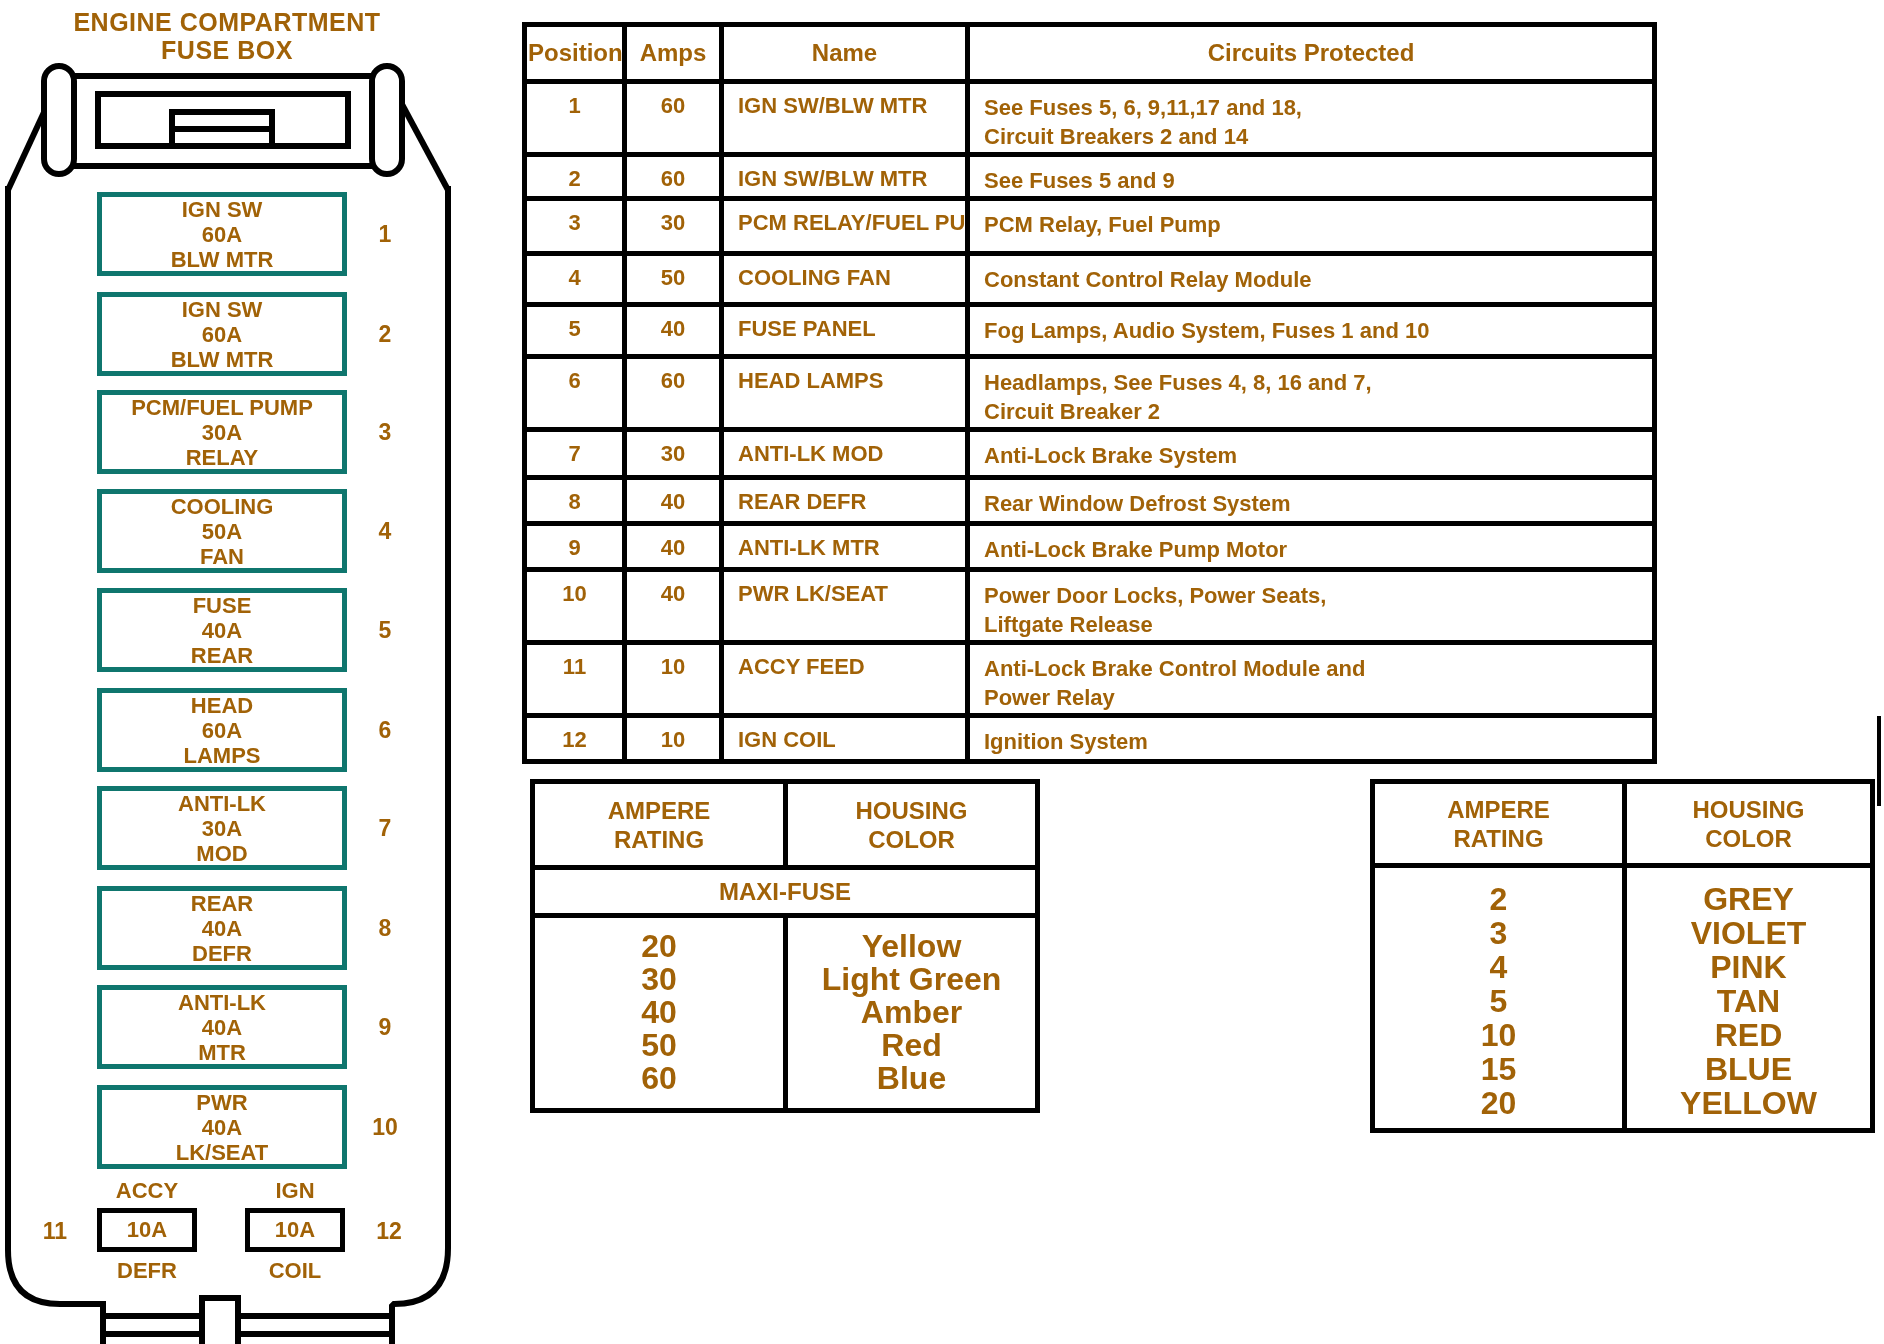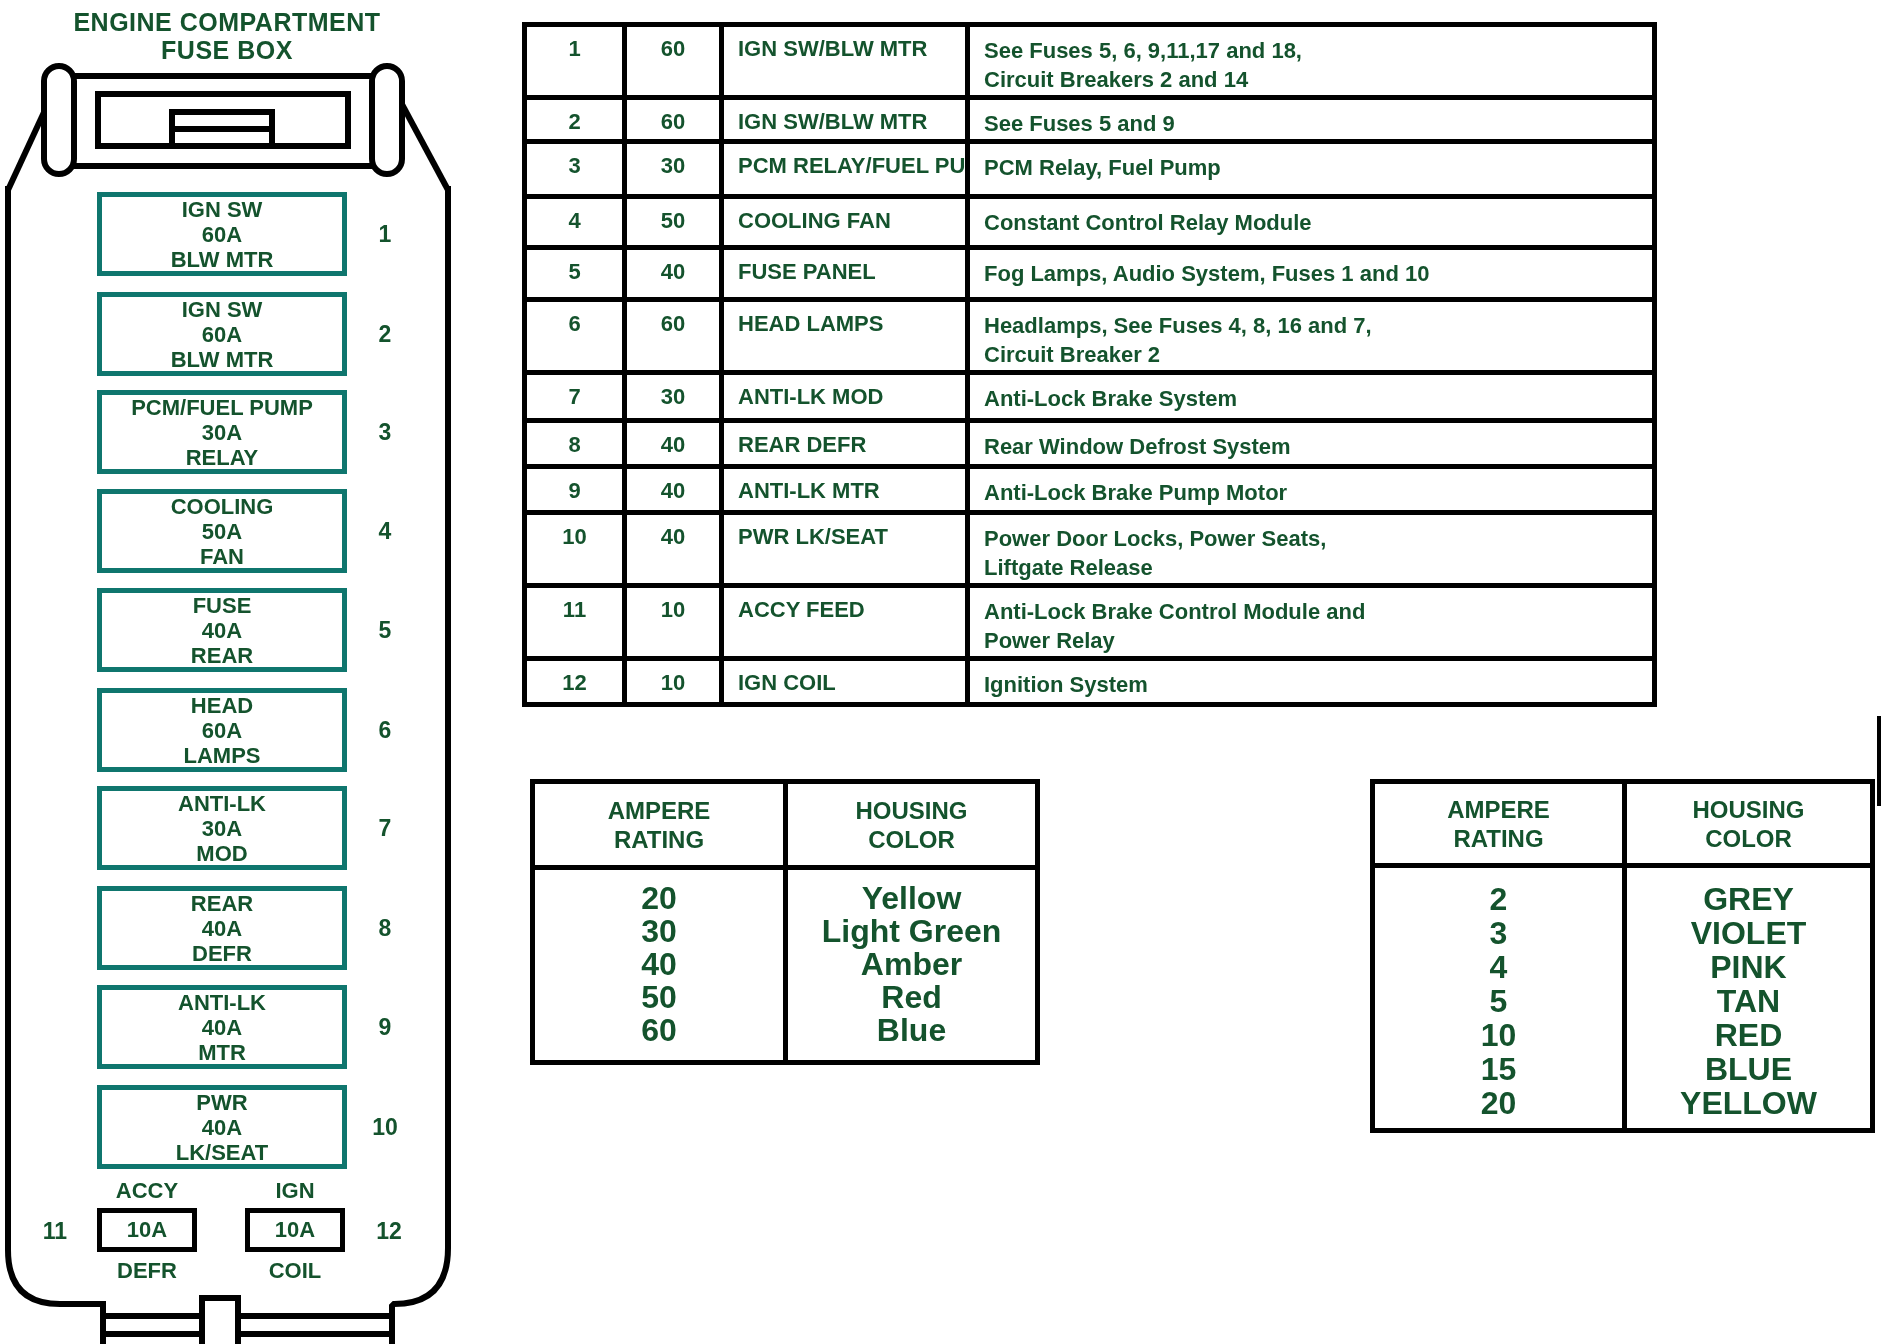--- a/index.html
+++ b/index.html
@@ -1,18 +1,18 @@
 <!DOCTYPE html>
 <html><head>
 <meta charset="utf-8">
 <style>
   html,body { margin:0; padding:0; background:#fff; }
   .page {
     position:relative; width:1884px; height:1344px; background:#fff;
-    font-family:"Liberation Sans", sans-serif; font-weight:bold; color:#14532d;
+    font-family:"Liberation Sans", sans-serif; font-weight:bold; color:#a16207;
     overflow:hidden;
     border-radius:25px;
   }
   .abs { position:absolute; }
 
   
   .fb-title { left:57px; top:8px; width:340px; text-align:center; font-size:25px; line-height:28px; letter-spacing:0.5px; }
   .fuse {
     left:97px; width:250px; height:84px; border:5px solid #0f766e; box-sizing:border-box;
     display:flex; flex-direction:column; justify-content:center; align-items:center;
@@ -158,20 +158,26 @@
   <div class="abs fuse-num" style="left:362px; top:1218px; width:54px">12</div>
 
   <table class="main">
     <colgroup>
         <col style="width:100px">
         <col style="width:97px">
         <col style="width:246px">
         <col style="width:687px">
       </colgroup>
     <tbody>
+        <tr style="height:57px">
+      <th>Position</th>
+      <th>Amps</th>
+      <th>Name</th>
+      <th>Circuits Protected</th>
+    </tr>
     <tr style="height:70px">
       <td class="c">1</td>
       <td class="c">60</td>
       <td class="l nw">IGN SW/BLW MTR</td>
       <td class="l prewrap">See Fuses 5, 6, 9,11,17 and 18,
 Circuit Breakers 2 and 14</td>
     </tr>
     <tr style="height:44px">
       <td class="c">2</td>
       <td class="c">60</td>
@@ -248,20 +254,23 @@
     <colgroup>
         <col style="width:253px">
         <col style="width:252px">
       </colgroup>
     <tbody>
         <tr style="height:86px">
       <th>AMPERE
 RATING</th>
       <th>HOUSING
 COLOR</th>
+    </tr>
+    <tr style="height:48px">
+      <td colspan="2" class="type-cell">MAXI-FUSE</td>
     </tr>
     <tr style="height:195px">
       <td class="data-cell" style="padding-top:12px">
         <div class="cline">20</div>
         <div class="cline">30</div>
         <div class="cline">40</div>
         <div class="cline">50</div>
         <div class="cline">60</div>
       </td>
       <td class="data-cell" style="padding-top:12px">

